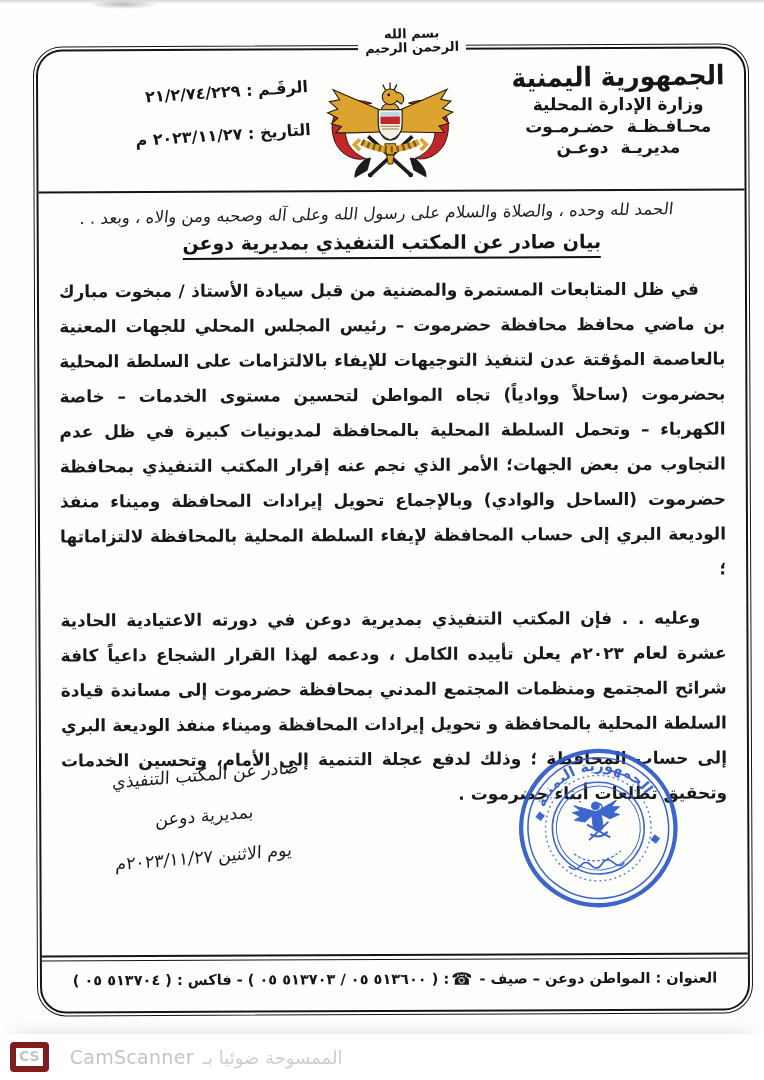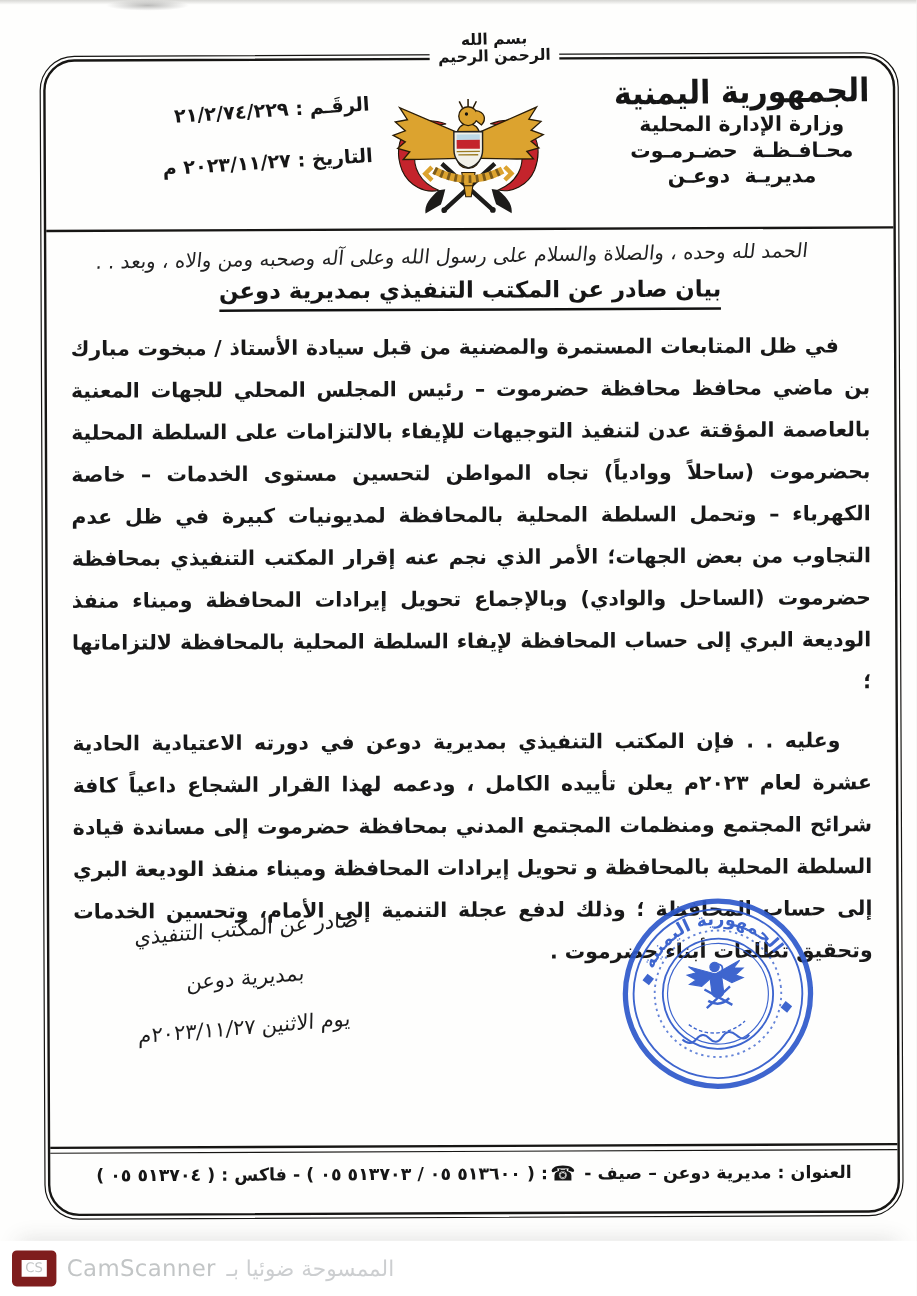--- a/index.html
+++ b/index.html
@@ -53,23 +53,23 @@
   .footer{position:absolute;left:0;right:0;bottom:0;height:56px;}
   .footer-sep{border-top:2px solid #171614;}
   .footer-sep2{border-top:1px solid #171614;margin-top:3px;}
   .address{padding-top:9px;text-align:center;font-size:14.5px;font-weight:bold;white-space:nowrap;}
   .phone-icon{font-size:17px;vertical-align:-1px;padding:0 2px;}
 
   
   .cs-bar{position:absolute;left:0;bottom:0;width:100%;height:46px;background:#fff;
         display:flex;align-items:center;gap:9px;padding-left:10px;box-sizing:border-box;
         direction:ltr;box-shadow:0 -16px 18px -16px rgba(60,60,60,.18);}
-  .cs-badge{border:8px solid #7f1d1d;border-radius:4px;color:#c2c5c6;font-size:11px;
-        font-weight:normal;padding:1px 3px;line-height:1.1;}
-  .cs-brand{font-size:19px;color:#c2c5c6;letter-spacing:.3px;}
+  .cs-badge{border:6px solid #7f1d1d;border-radius:4px;color:#c2c5c6;font-size:14px;
+        font-weight:bold;padding:1px 3px;line-height:1.1;}
+  .cs-brand{font-size:19px;color:#c2c5c6;letter-spacing:.3px;margin-left:12px;}
   .cs-caption{font-size:18px;color:#ccced0;}
 </style>
 </head>
 <body>
 
 <div class="page">
   <div class="scan-edge"></div>
   <div class="scan-smudge"></div>
 
   <div class="frame">
@@ -187,21 +187,21 @@
             <path d="M76,90 q9,7 18,0" fill="none" stroke-width="2.2"></path>
           </g>
         </svg>
       </div>
     </div>
 
     <div class="footer">
       <div class="footer-sep"></div>
       <div class="footer-sep2"></div>
       <div class="address">
-        <span>العنوان : مديرية دوعن – صيف - </span><span class="phone-icon">☎</span><span>: ( ٥١٣٦٠٠ ٠٥ / ٥١٣٧٠٣ ٠٥ ) - فاكس : ( ٥١٣٧٠٤ ٠٥ )</span>
+        <span>العنوان : المواطن دوعن – صيف - </span><span class="phone-icon">☎</span><span>: ( ٥١٣٦٠٠ ٠٥ / ٥١٣٧٠٣ ٠٥ ) - فاكس : ( ٥١٣٧٠٤ ٠٥ )</span>
       </div>
     </div>
   </div>
 
   <div class="cs-bar">
     <span class="cs-badge">CS</span>
     <span class="cs-brand">CamScanner</span>
     <span class="cs-caption">الممسوحة ضوئيا بـ</span>
   </div>
 </div>

